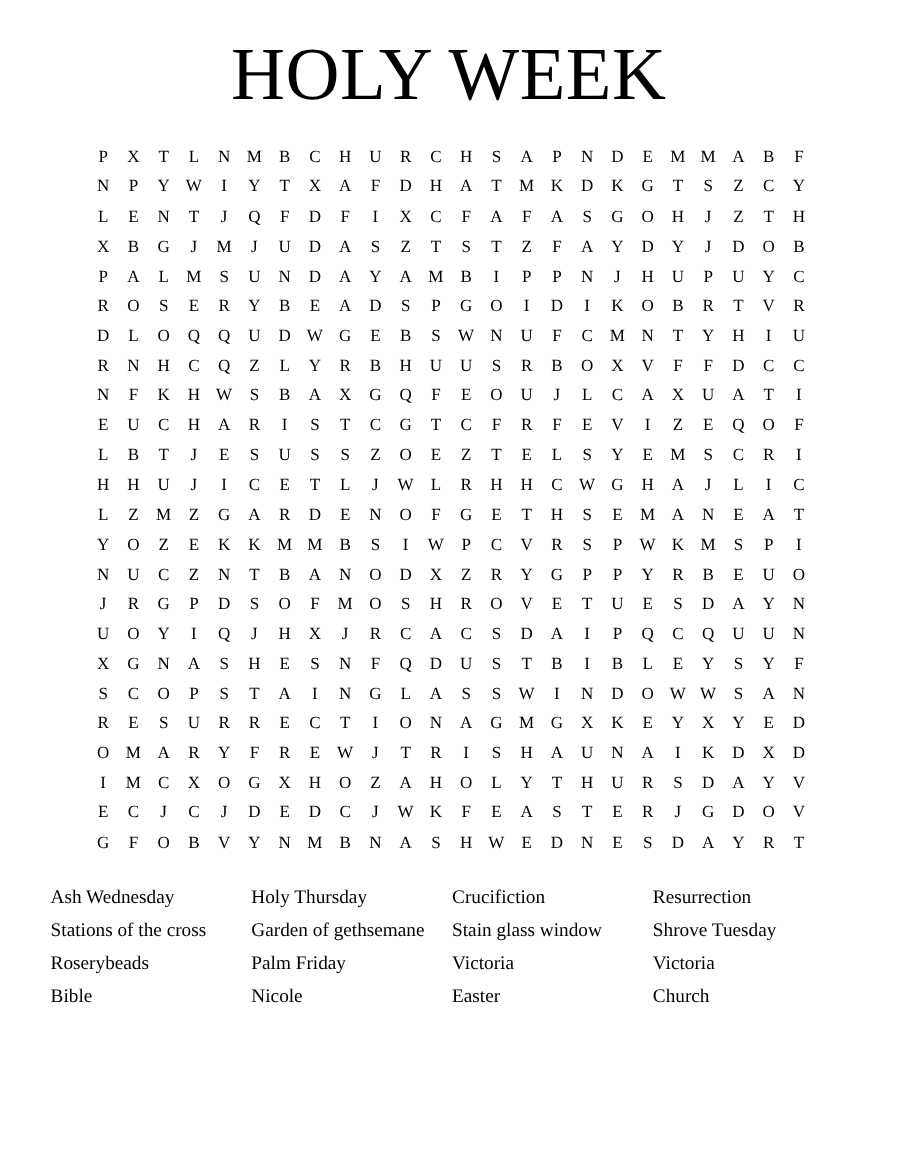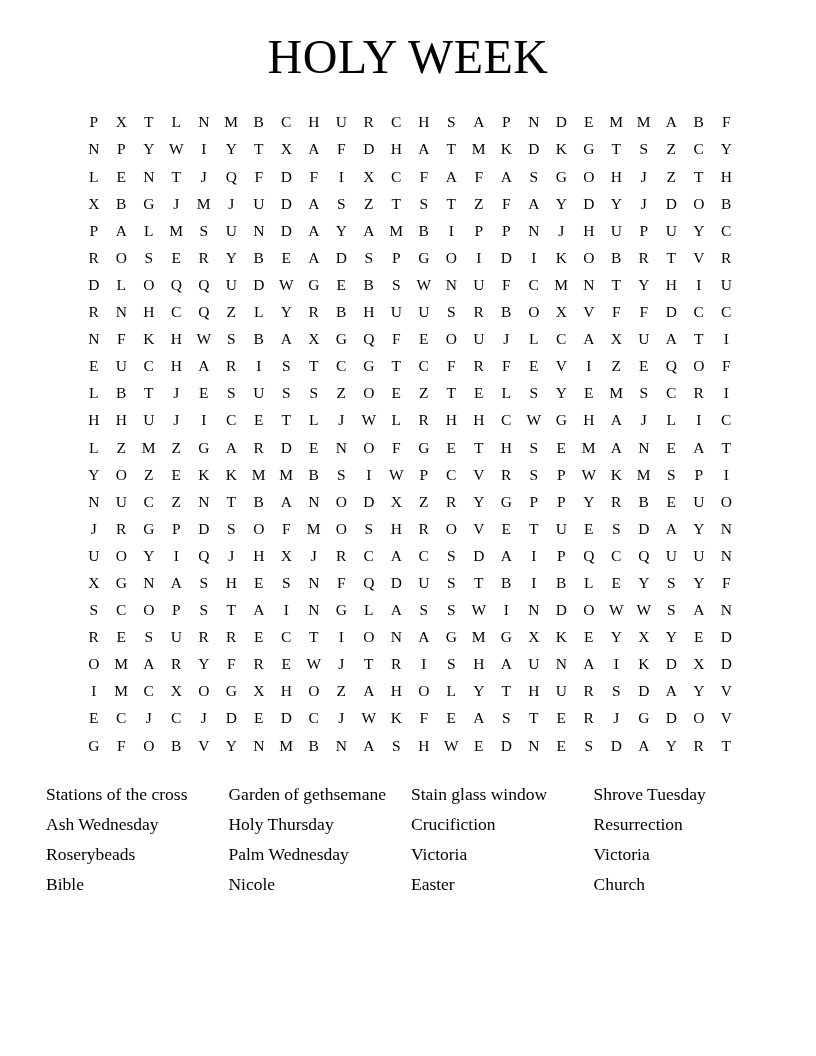--- a/index.html
+++ b/index.html
@@ -15,21 +15,21 @@
     overflow: hidden;
   }
   .page {
     position: relative;
     width: 816px;
     height: 1056px;
     box-sizing: border-box;
   }
   .puzzle-title {
     text-align: center;
-    font-size: 48px;
+    font-size: 68px;
     font-weight: normal;
     letter-spacing: 0.5px;
     margin: 0;
     padding-top: 32px;
     line-height: 1.05;
     font-family: "Liberation Serif", "DejaVu Serif", serif;
   }
   .grid-wrap {
     margin-top: 26px;
     padding-left: 80px;
@@ -709,34 +709,34 @@
             <td>T</td>
           </tr>
         </tbody>
     </table>
   </div>
 
   <div class="word-list-wrap">
     <table class="word-list">
       <tbody>
           <tr>
+            <td class="col-0">Ash Wednesday</td>
+            <td class="col-1">Holy Thursday</td>
+            <td class="col-2">Crucifiction</td>
+            <td class="col-3">Resurrection</td>
+          </tr>
+          <tr>
             <td class="col-0">Stations of the cross</td>
             <td class="col-1">Garden of gethsemane</td>
             <td class="col-2">Stain glass window</td>
             <td class="col-3">Shrove Tuesday</td>
           </tr>
           <tr>
-            <td class="col-0">Ash Wednesday</td>
-            <td class="col-1">Holy Thursday</td>
-            <td class="col-2">Crucifiction</td>
-            <td class="col-3">Resurrection</td>
-          </tr>
-          <tr>
             <td class="col-0">Roserybeads</td>
-            <td class="col-1">Palm Wednesday</td>
+            <td class="col-1">Palm Friday</td>
             <td class="col-2">Victoria</td>
             <td class="col-3">Victoria</td>
           </tr>
           <tr>
             <td class="col-0">Bible</td>
             <td class="col-1">Nicole</td>
             <td class="col-2">Easter</td>
             <td class="col-3">Church</td>
           </tr>
         </tbody>

